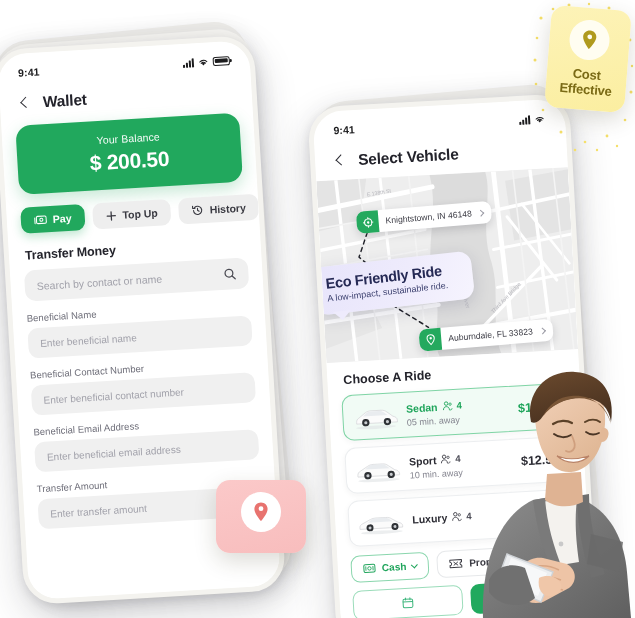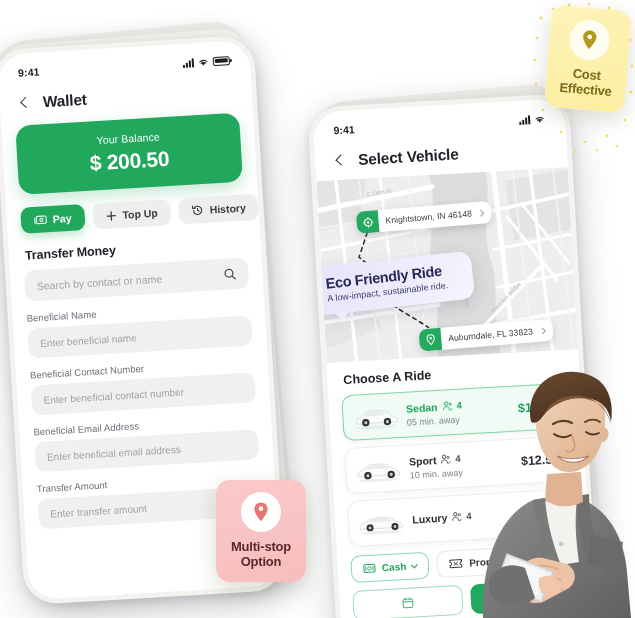--- a/index.html
+++ b/index.html
@@ -626,24 +626,20 @@
     </div>
   </div>
 
   <div class="badge" id="badge-multi">
     <div class="circ">
       <svg width="20" height="22" viewBox="0 0 20 24">
         <path d="M10 1.6c4 0 7.2 3.1 7.2 7 0 5.2-7.2 13.2-7.2 13.2S2.8 13.8 2.8 8.6c0-3.9 3.2-7 7.2-7Z" fill="#e8736f"></path>
         <circle cx="10" cy="8.4" r="2.6" fill="#ffffff"></circle>
       </svg>
     </div>
-    <div class="btxt">
-      <div>Multi-stop</div>
-      <div>Option</div>
-    </div>
   </div>
 
   <svg id="person" viewBox="0 0 180 252">
     <defs>
       <linearGradient id="shirt" x1="0" y1="0" x2="1" y2="1">
         <stop offset="0%" stop-color="#8d8d8d"></stop>
           <stop offset="50%" stop-color="#767676"></stop>
           <stop offset="100%" stop-color="#606060"></stop>
       </linearGradient>
       <linearGradient id="hairg" x1="0" y1="0" x2="0.4" y2="1">

